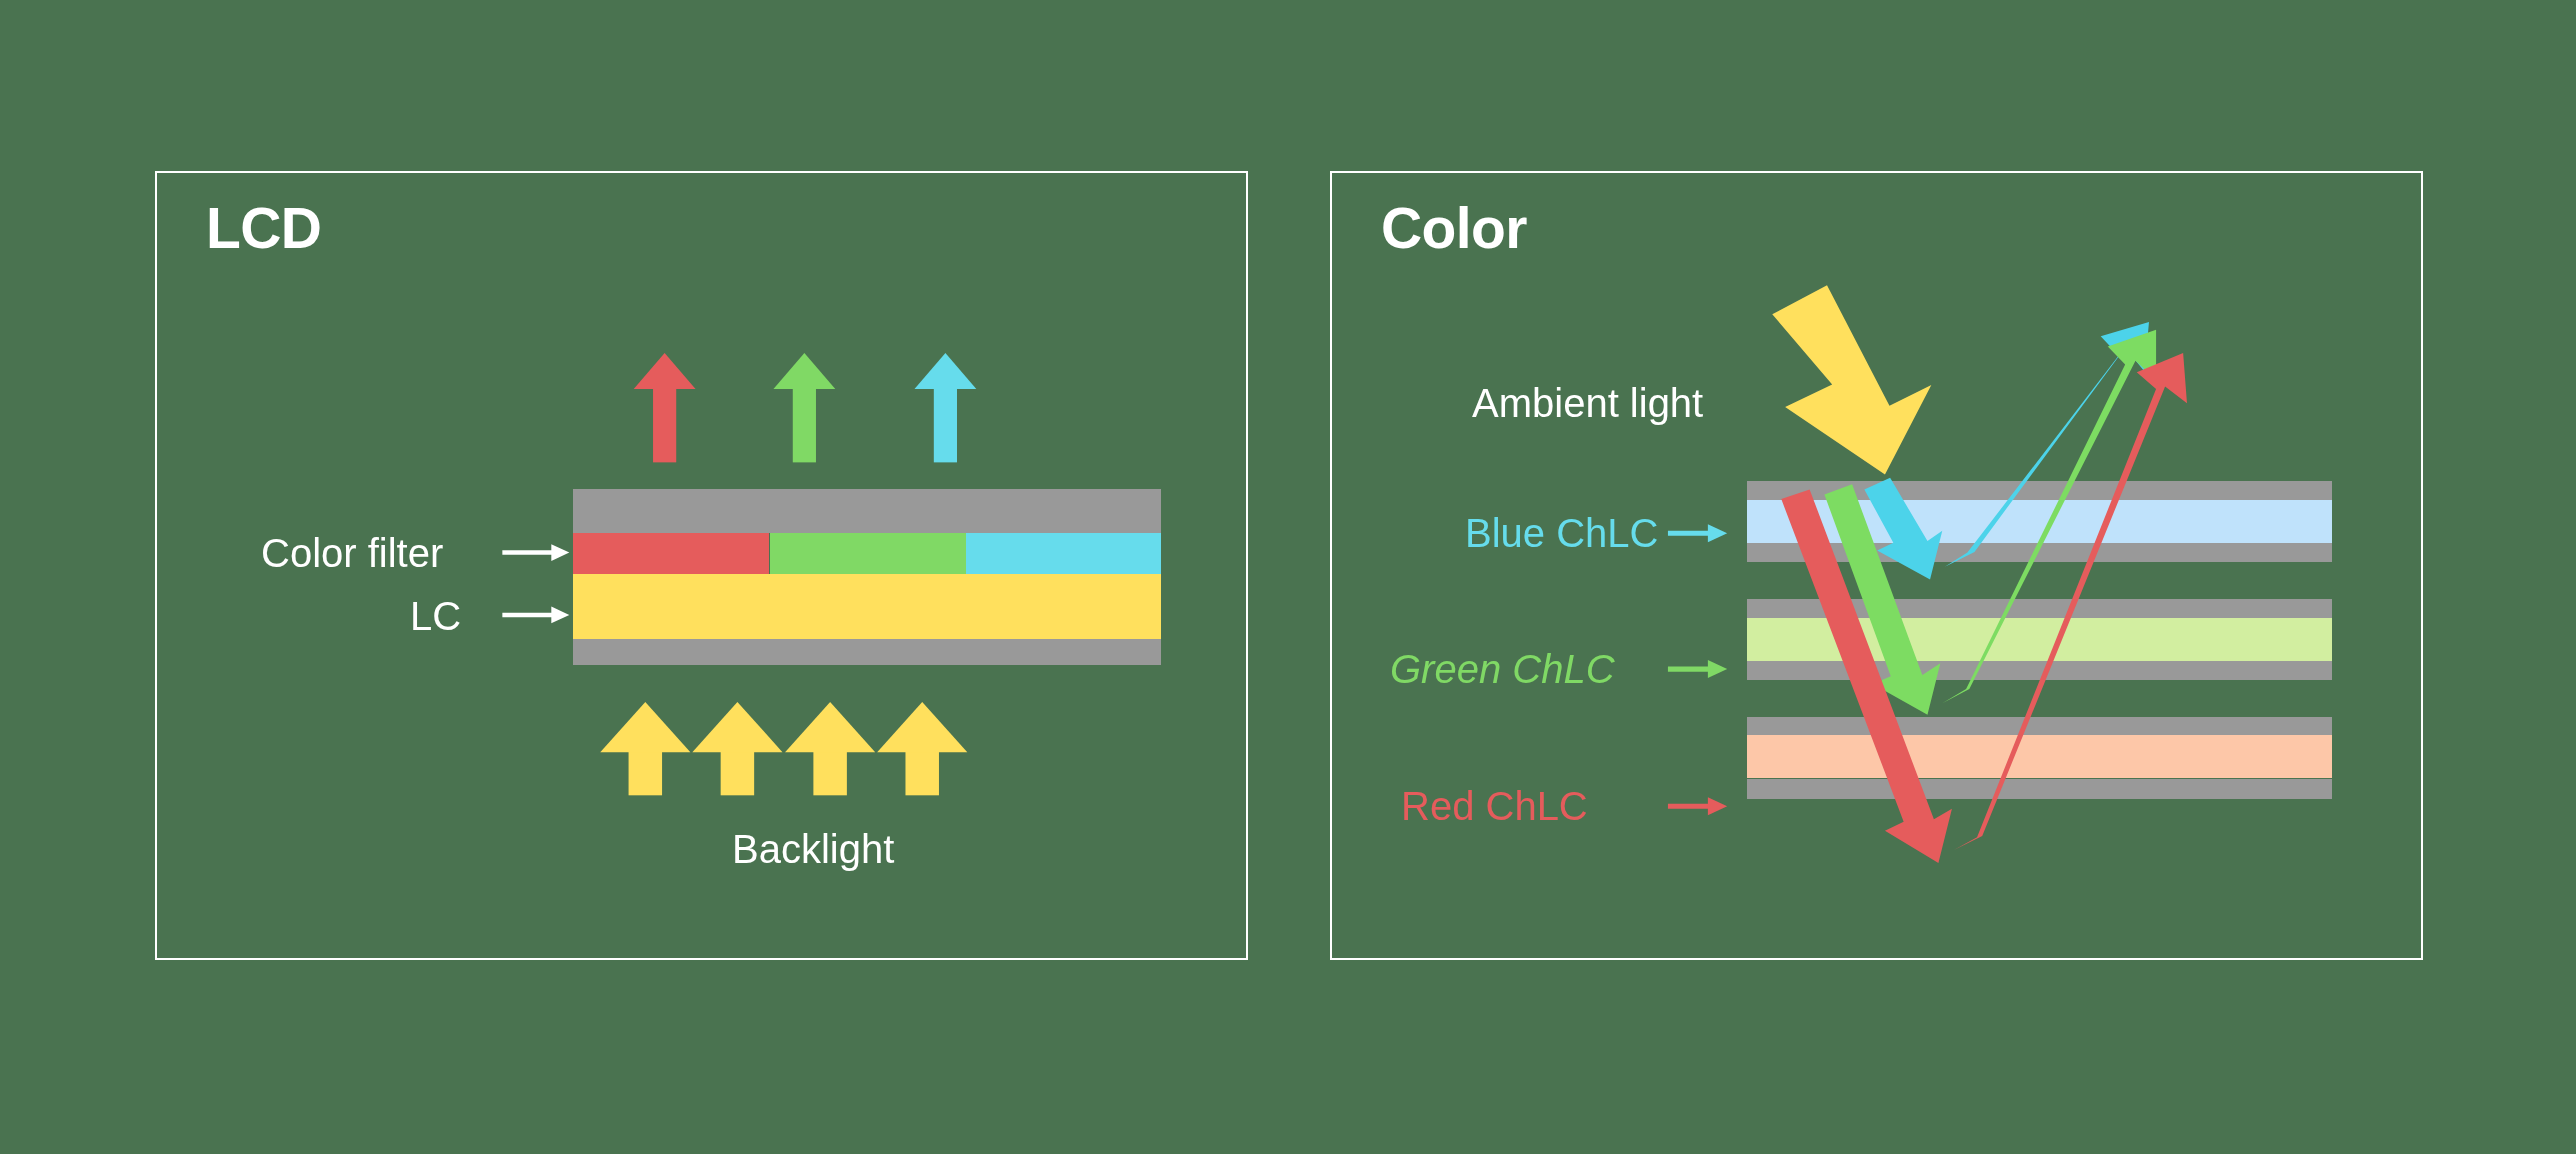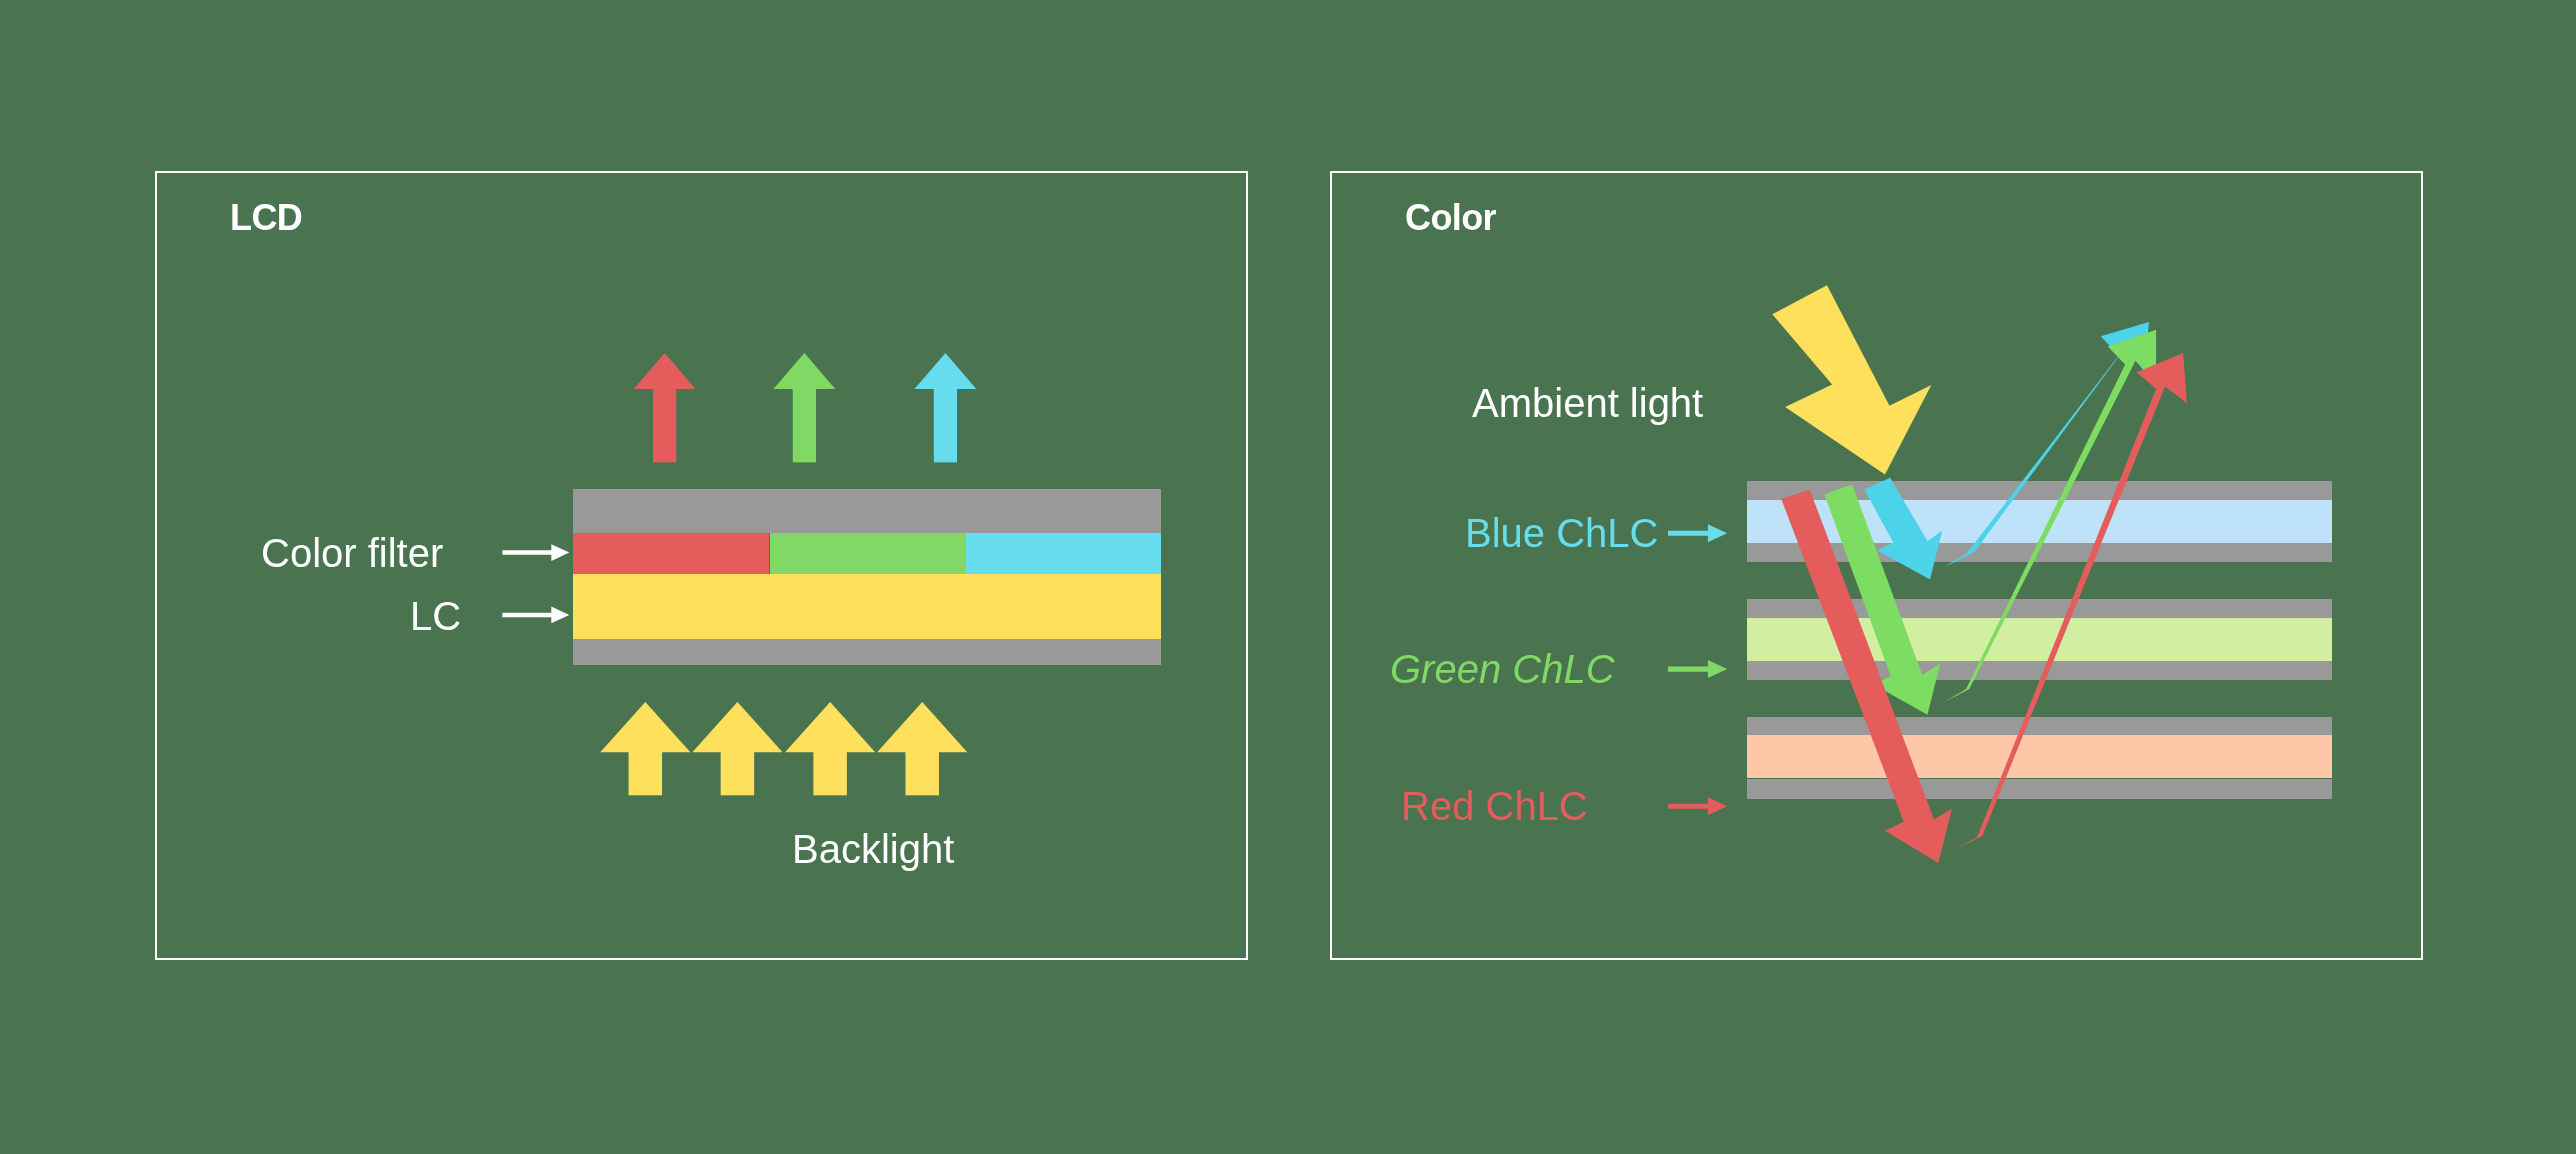--- a/index.html
+++ b/index.html
@@ -15,25 +15,24 @@
     position:absolute;
     border:2.6px solid #ffffff;
     box-sizing:border-box;
   }
   #panel-lcd{left:155px;top:171px;width:1093px;height:789px;}
   #panel-chlcd{left:1330px;top:171px;width:1093px;height:789px;}
   .panel-title{
     position:absolute;
     color:#ffffff;
     font-weight:bold;
-    font-size:36px;
+    font-size:57px;
     letter-spacing:-0.6px;
     white-space:nowrap;
     line-height:1;
-    margin-left:24px;
   }
   #title-lcd{left:206px;top:200px;}
   #title-chlcd{left:1381px;top:200px;}
 
   .lbl{
     position:absolute;
     color:#ffffff;
     font-size:40px;
     white-space:nowrap;
     line-height:1;
@@ -74,21 +73,21 @@
 
   <div class="layer" id="lcd-gray-top"></div>
   <div class="layer" id="lcd-cf-red"></div>
   <div class="layer" id="lcd-cf-green"></div>
   <div class="layer" id="lcd-cf-blue"></div>
   <div class="layer" id="lcd-lc"></div>
   <div class="layer" id="lcd-gray-bot"></div>
 
   <div class="lbl" id="lbl-color-filter" style="left:261px;top:533px;text-align:center;">Color filter</div>
   <div class="lbl" id="lbl-lc" style="left:410px;top:596px;">LC</div>
-  <div class="lbl" id="lbl-backlight" style="left:792px;top:829px;">Backlight</div>
+  <div class="lbl" id="lbl-backlight" style="left:732px;top:829px;">Backlight</div>
 
   <div class="panel" id="panel-chlcd"></div>
 
   <div class="panel-title" id="title-chlcd">Color</div>
 
   <div class="ch-gray" id="ch-b-g1"></div>
   <div class="ch-color" id="ch-b-col"></div>
   <div class="ch-gray" id="ch-b-g2"></div>
   <div class="ch-gray" id="ch-g-g1"></div>
   <div class="ch-color" id="ch-g-col"></div>

